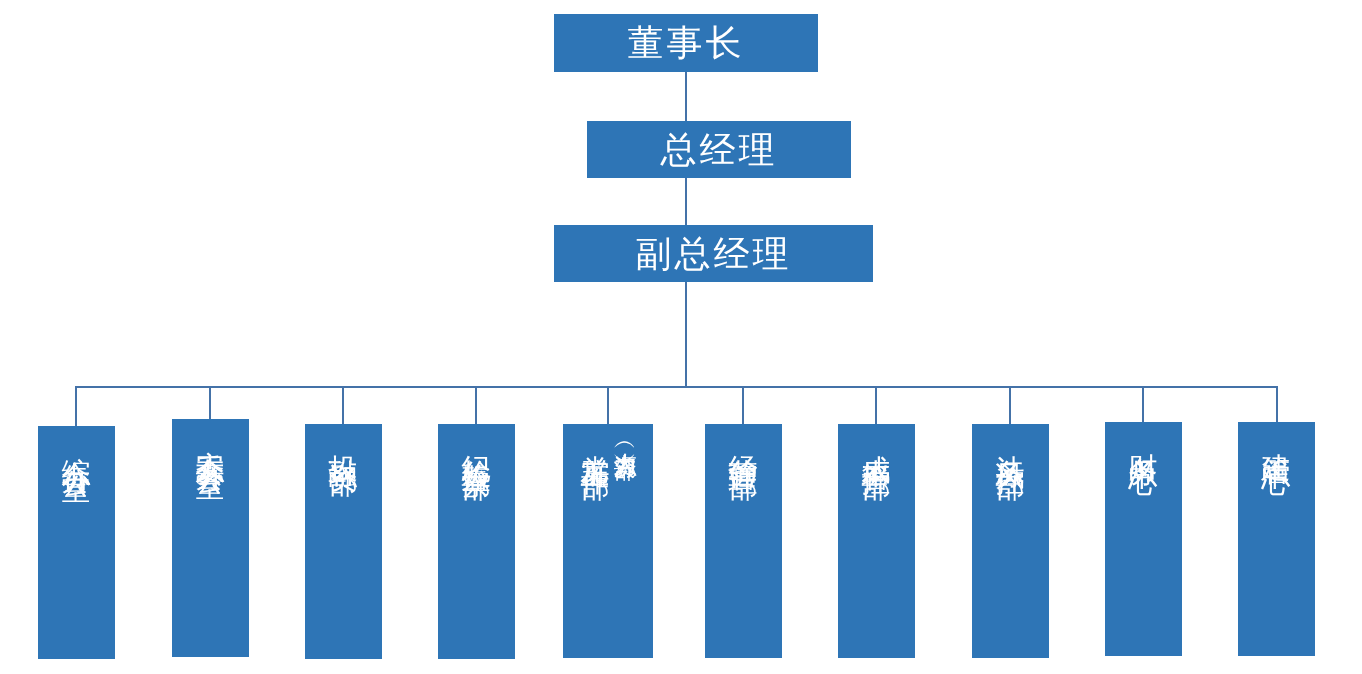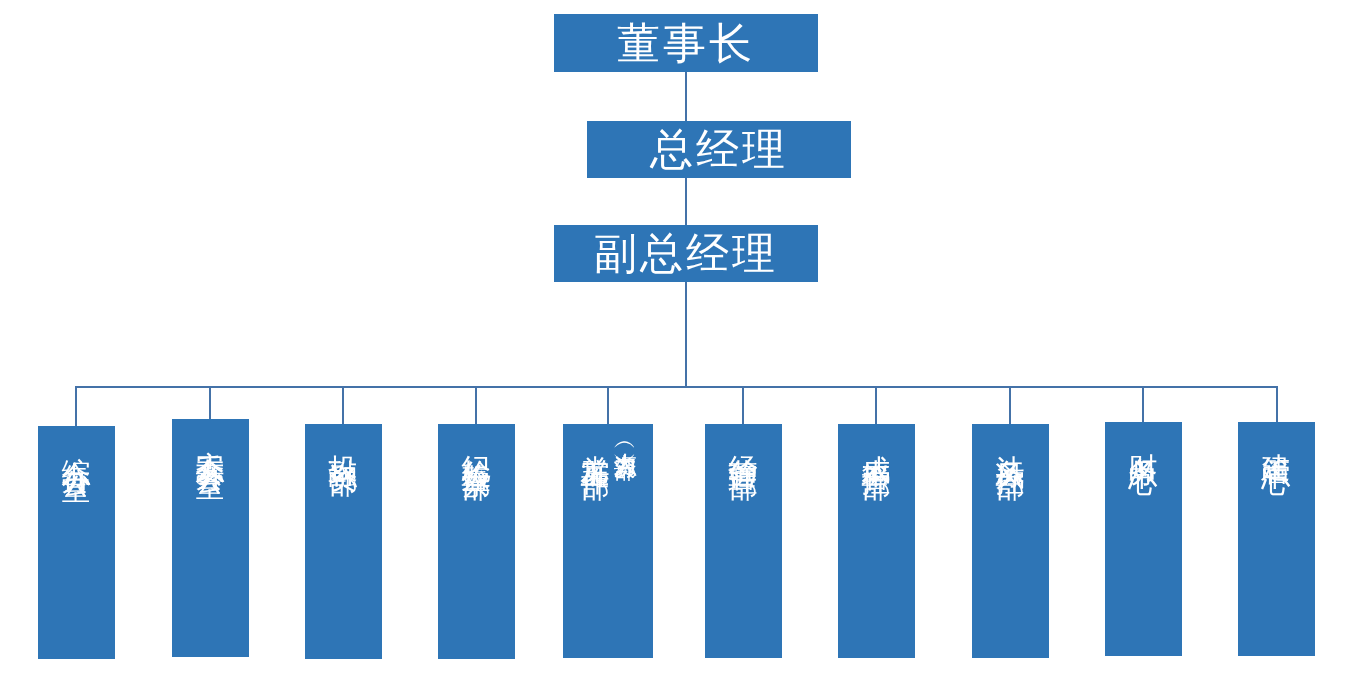--- a/index.html
+++ b/index.html
@@ -35,21 +35,21 @@
   .node-top {
     position: absolute;
     background: #2e75b6;
     color: #ffffff;
     display: flex;
     align-items: center;
     justify-content: center;
     box-sizing: border-box;
   }
   .node-top .label {
-    font-size: 43px;
+    font-size: 36px;
     letter-spacing: 3px;
     line-height: 1;
     white-space: nowrap;
   }
 
   
   .node-dept {
     position: absolute;
     background: #2e75b6;
     color: #ffffff;
@@ -87,21 +87,21 @@
   </div>
 
   <div class="v-line" style="left:685px; top:72px; height:49px;"></div>
 
   <div class="node-top" style="left:587px; top:121px; width:264px; height:57px;">
     <span class="label">总经理</span>
   </div>
 
   <div class="v-line" style="left:685px; top:178px; height:47px;"></div>
 
-  <div class="node-top" style="left:554px; top:225px; width:264px; height:57px;">
+  <div class="node-top" style="left:554px; top:225px; width:319px; height:57px;">
     <span class="label">副总经理</span>
   </div>
 
   <div class="v-line" style="left:685px; top:282px; height:105px;"></div>
 
   <div class="h-bus" style="left:76px; top:386px; width:1202px;"></div>
 
   <div class="v-line" style="left:75px; top:386px; height:40px;"></div>
   <div class="v-line" style="left:209px; top:386px; height:40px;"></div>
   <div class="v-line" style="left:342px; top:386px; height:40px;"></div>

